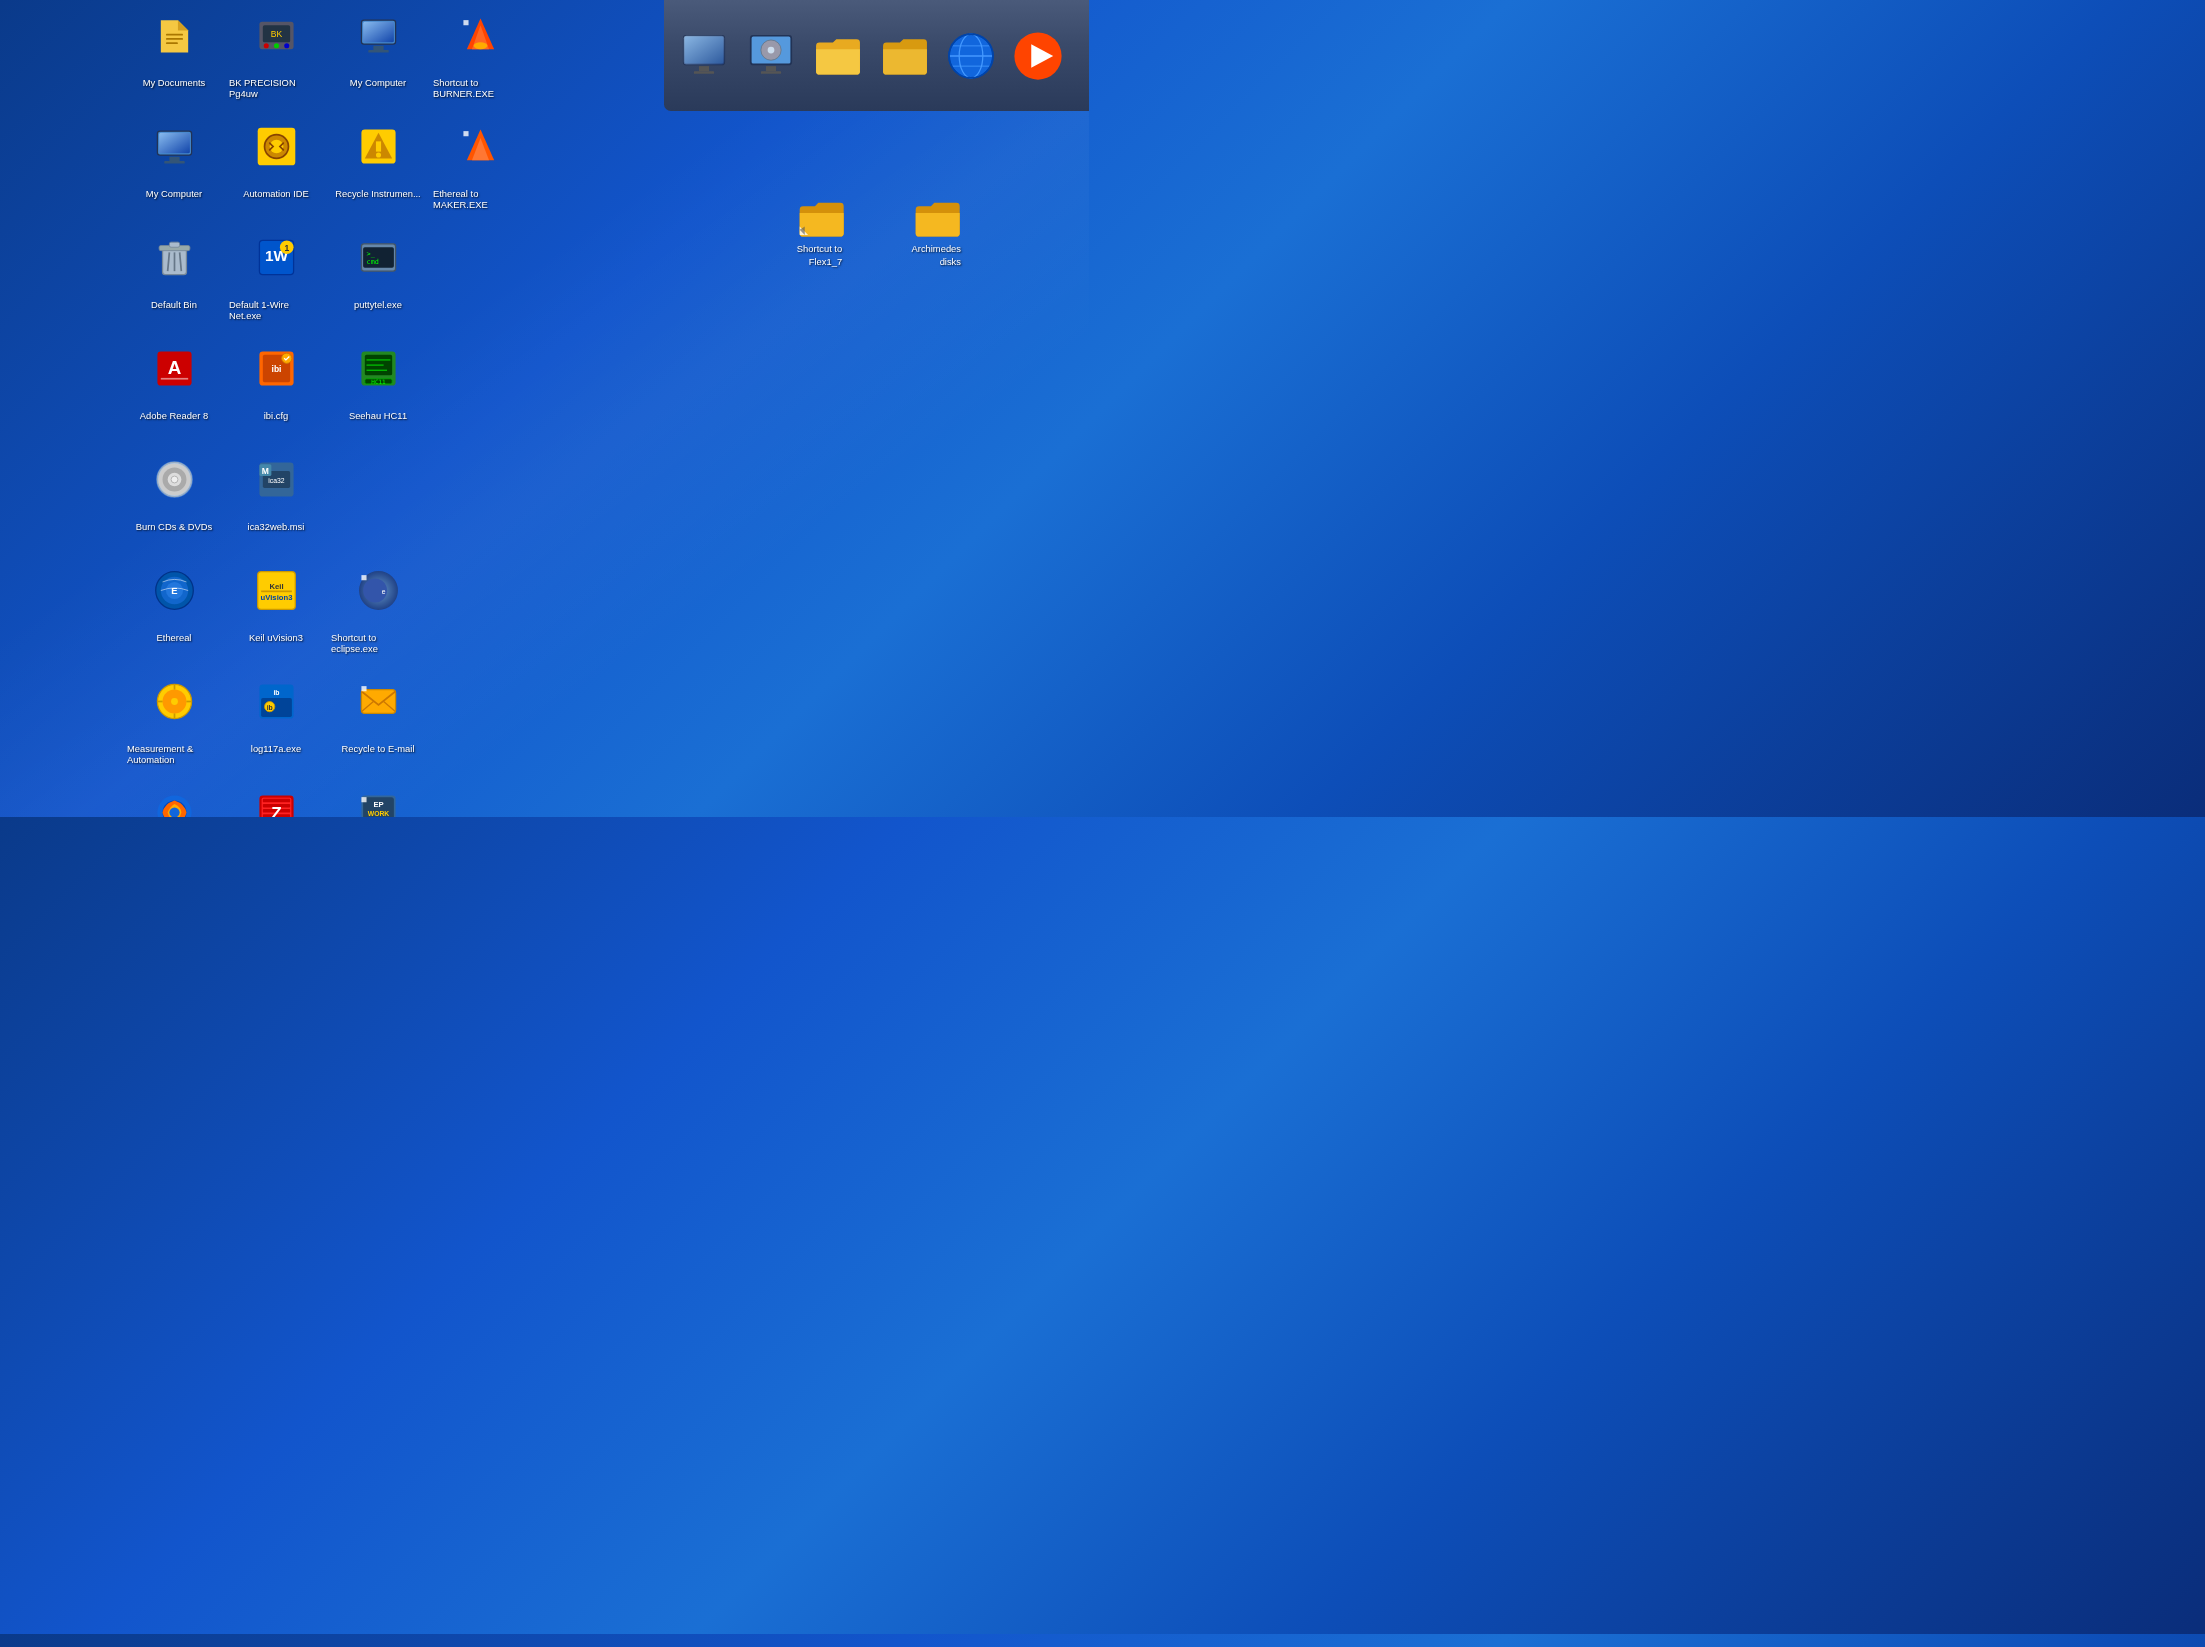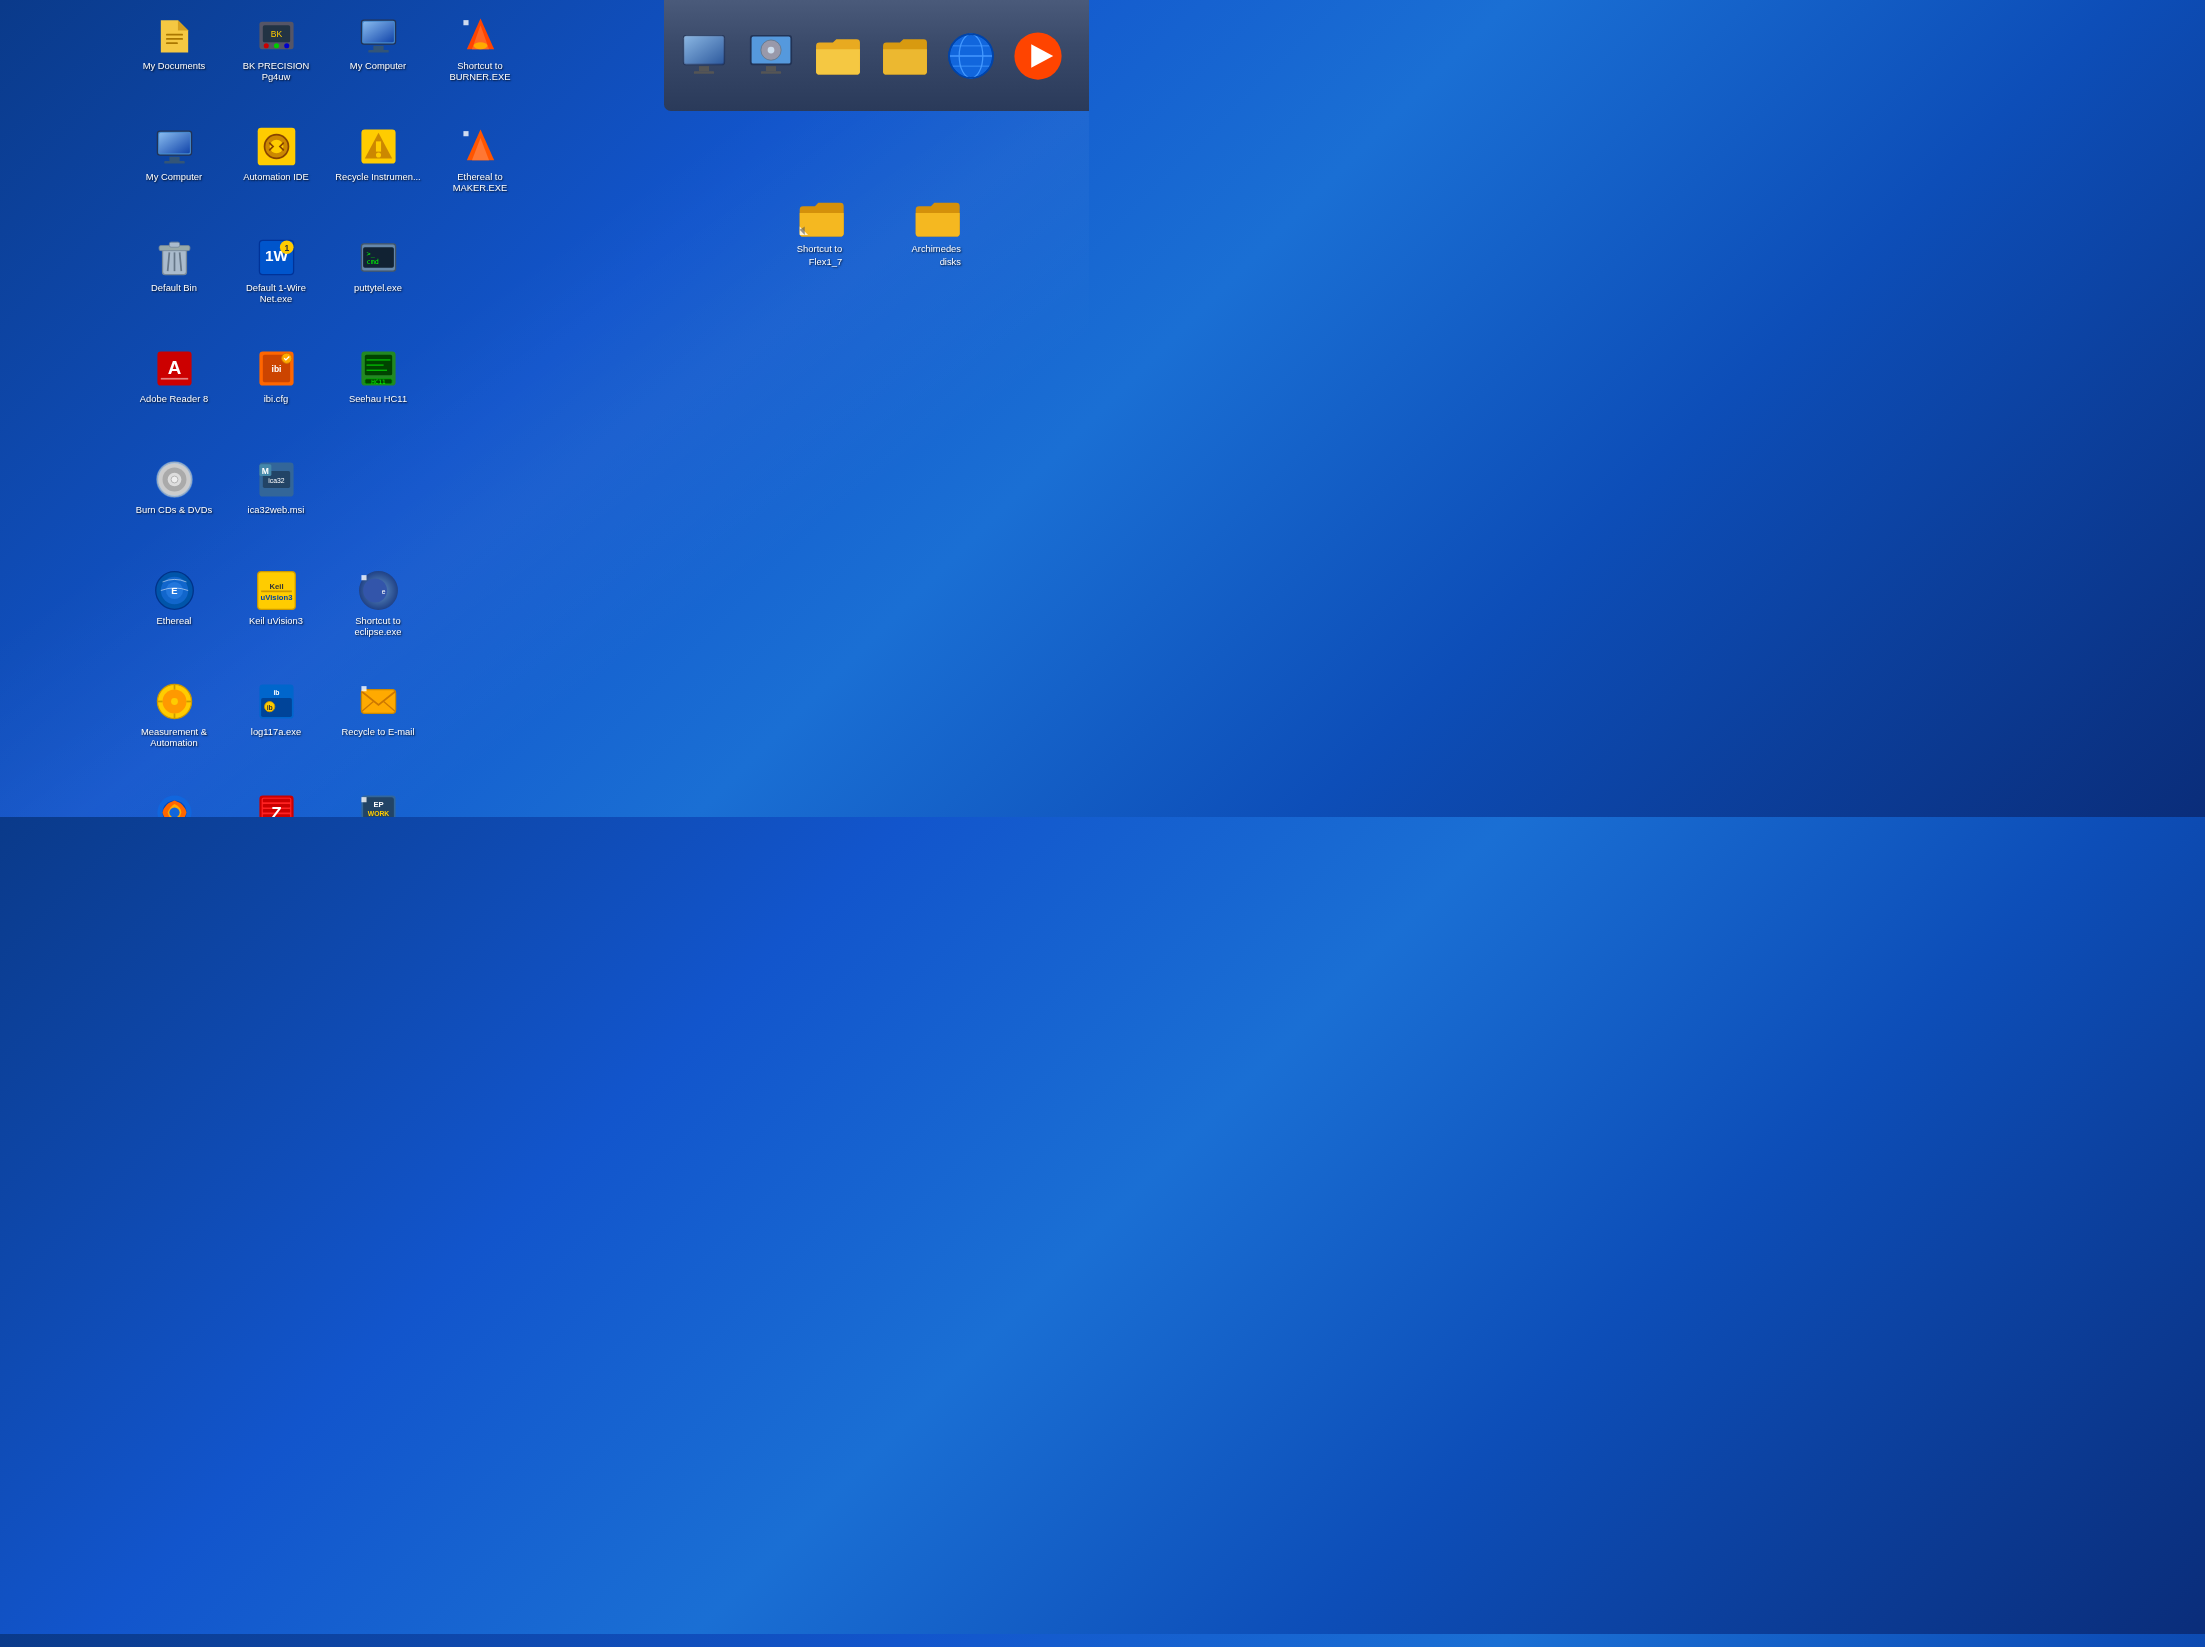--- a/index.html
+++ b/index.html
@@ -65,36 +65,36 @@
     .desktop-icon {
       width: 102px;
       height: 102px;
       display: flex;
       flex-direction: column;
       align-items: center;
       justify-content: flex-start;
       padding-top: 6.8px;
       cursor: pointer;
       border-radius: 3.4px;
+      gap: 17px;
     }
 
     .icon-img {
       width: 41px;
       height: 41px;
       display: flex;
       align-items: center;
       justify-content: center;
       margin-bottom: 3.4px;
       flex-shrink: 0;
     }
 
     .icon-label {
       color: white;
       font-size: 9.4px;
-      text-align: center;
       text-shadow: 0.9px 0.9px 1.7px rgba(0,0,0,0.8);
       line-height: 1.2;
       max-width: 94px;
       word-break: break-word;
     }
 
     
     .folder-icons-right {
       position: absolute;
       top: 196px;

